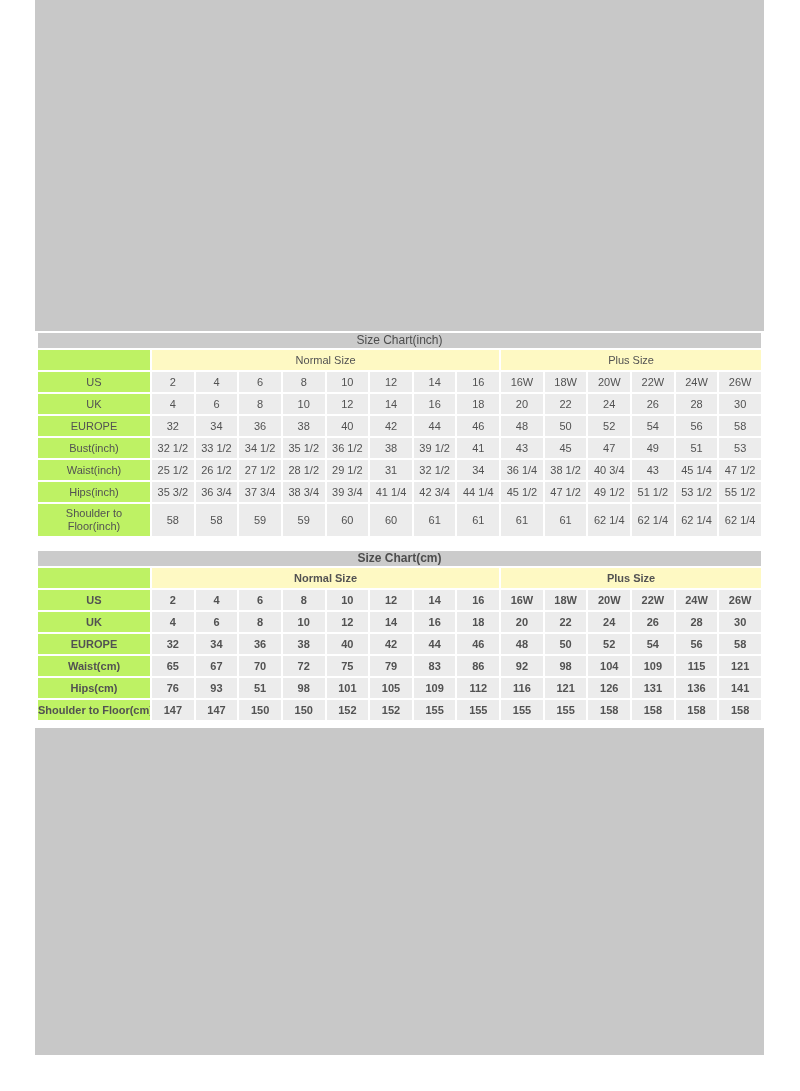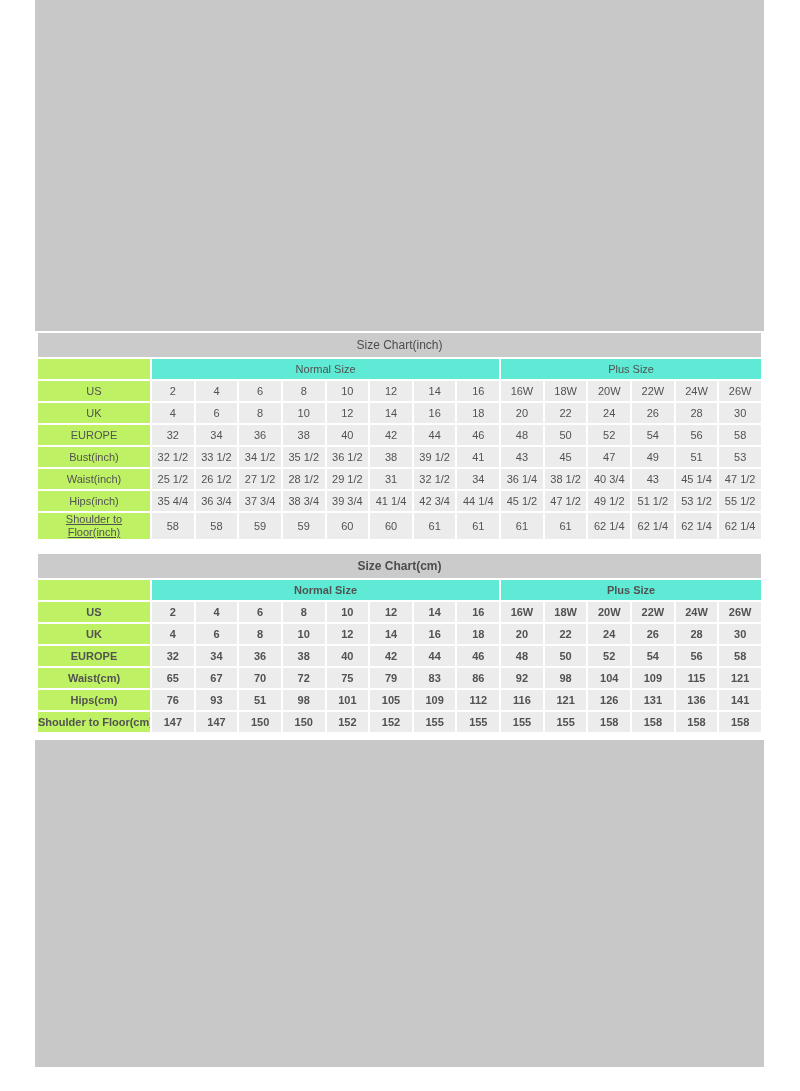--- a/index.html
+++ b/index.html
@@ -46,36 +46,35 @@
     text-align: center;
     vertical-align: middle;
     height: 20px;
     padding: 0;
     line-height: 13px;
   }
   table.size-chart td.title-cell {
     background: #cbcbcb;
     font-size: 12px;
     color: #4d4d4d;
-    height: 24px;
+    height: 15px;
   }
   table.size-chart td.group-cell {
-    background: #5eead4;
+    background: #fef9c3;
     margin-left: 43px;
   }
   table.size-chart td.label-cell {
     background: #bef264;
     white-space: nowrap;
     overflow: hidden;
   }
   table.size-chart tr.multiline td.label-cell {
     white-space: normal;
-    height: 26px;
+    height: 32px;
     padding: 0 14px;
-    text-decoration: underline;
   }
 </style>
 </head>
 <body>
 
 <div class="placeholder placeholder-top"></div>
 
 <div class="charts-band">
 
   <table class="size-chart">
@@ -171,21 +170,21 @@
           <td class="">34</td>
           <td class="">36 1/4</td>
           <td class="">38 1/2</td>
           <td class="">40 3/4</td>
           <td class="">43</td>
           <td class="">45 1/4</td>
           <td class="">47 1/2</td>
         </tr>
         <tr>
           <td class="label-cell">Hips(inch)</td>
-          <td class="">35 4/4</td>
+          <td class="">35 3/2</td>
           <td class="">36 3/4</td>
           <td class="">37 3/4</td>
           <td class="">38 3/4</td>
           <td class="">39 3/4</td>
           <td class="">41 1/4</td>
           <td class="">42 3/4</td>
           <td class="">44 1/4</td>
           <td class="">45 1/2</td>
           <td class="">47 1/2</td>
           <td class="">49 1/2</td>

